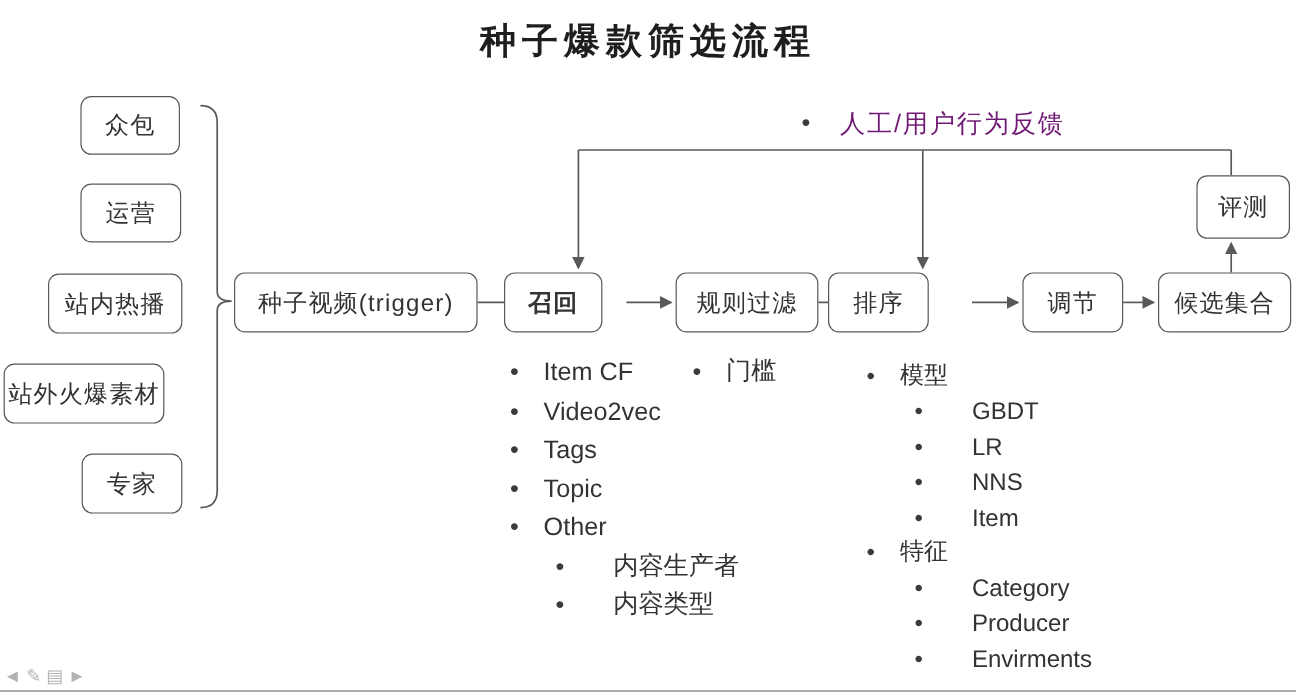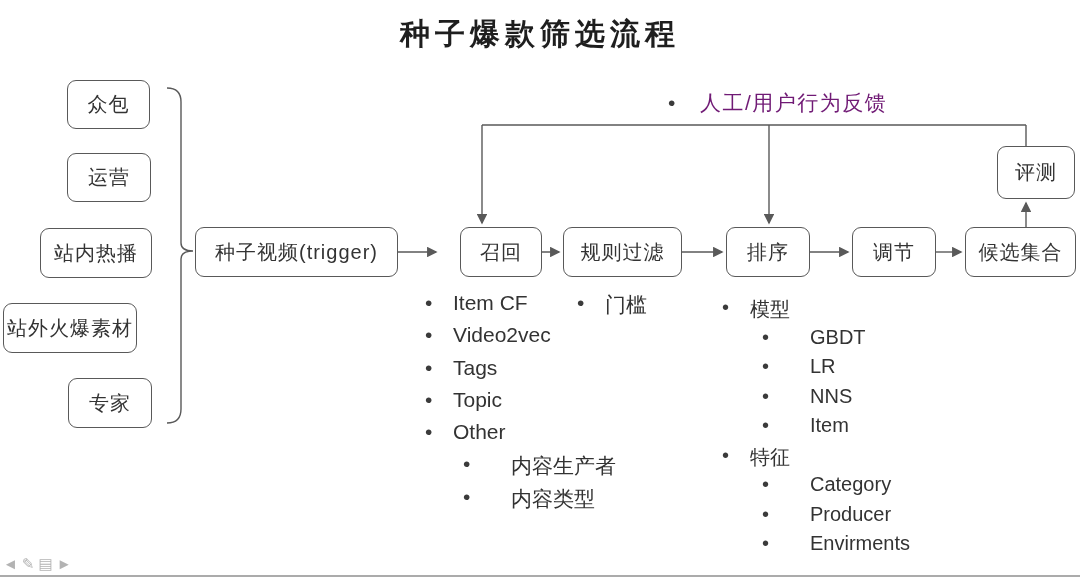--- a/index.html
+++ b/index.html
@@ -21,32 +21,32 @@
     font-size:20px;color:#333;letter-spacing:1px;white-space:nowrap;
   }
   
   .b-src1{left:67px;top:80px;width:83px;height:49px;}
   .b-src2{left:67px;top:153px;width:84px;height:49px;}
   .b-src3{left:40px;top:228px;width:112px;height:50px;}
   .b-src4{left:3px;top:303px;width:134px;height:50px;}
   .b-src5{left:68px;top:378px;width:84px;height:50px;}
   
   .b-trigger{left:195px;top:227px;width:203px;height:50px;}
-  .b-recall{left:460px;top:227px;width:82px;height:50px;}
+  .b-recall{left:420px;top:227px;width:82px;height:50px;font-weight:bold;}
   .b-rule{left:563px;top:227px;width:119px;height:50px;}
-  .b-rank{left:726px;top:227px;width:84px;height:50px;}
+  .b-rank{left:690px;top:227px;width:84px;height:50px;}
   .b-adjust{left:852px;top:227px;width:84px;height:50px;}
   .b-cand{left:965px;top:227px;width:111px;height:50px;}
   .b-eval{left:987px;top:146px;width:78px;height:53px;margin-left:10px;}
 
   svg.lines{position:absolute;left:0;top:0;}
 
   
   .list{position:absolute;}
-  .row{display:flex;align-items:flex-start;white-space:nowrap;}
+  .row{display:flex;align-items:flex-end;white-space:nowrap;}
   .blt{display:inline-block;width:28px;flex:0 0 28px;color:#3b3b3b;}
   .blt::before{content:"\2022";}
   .lvl2{margin-left:38px;gap:20px;}
   .recall-list{left:425px;top:291px;font-size:21px;}
   .recall-list .row{height:32.3px;}
   .rule-list{left:577px;top:291px;font-size:21px;}
   .rule-list .row{height:32.3px;}
   .rank-list{left:722px;top:296px;font-size:20px;}
   .rank-list .row{height:29.5px;}
   .rank-list .lvl2{margin-left:40px;}

